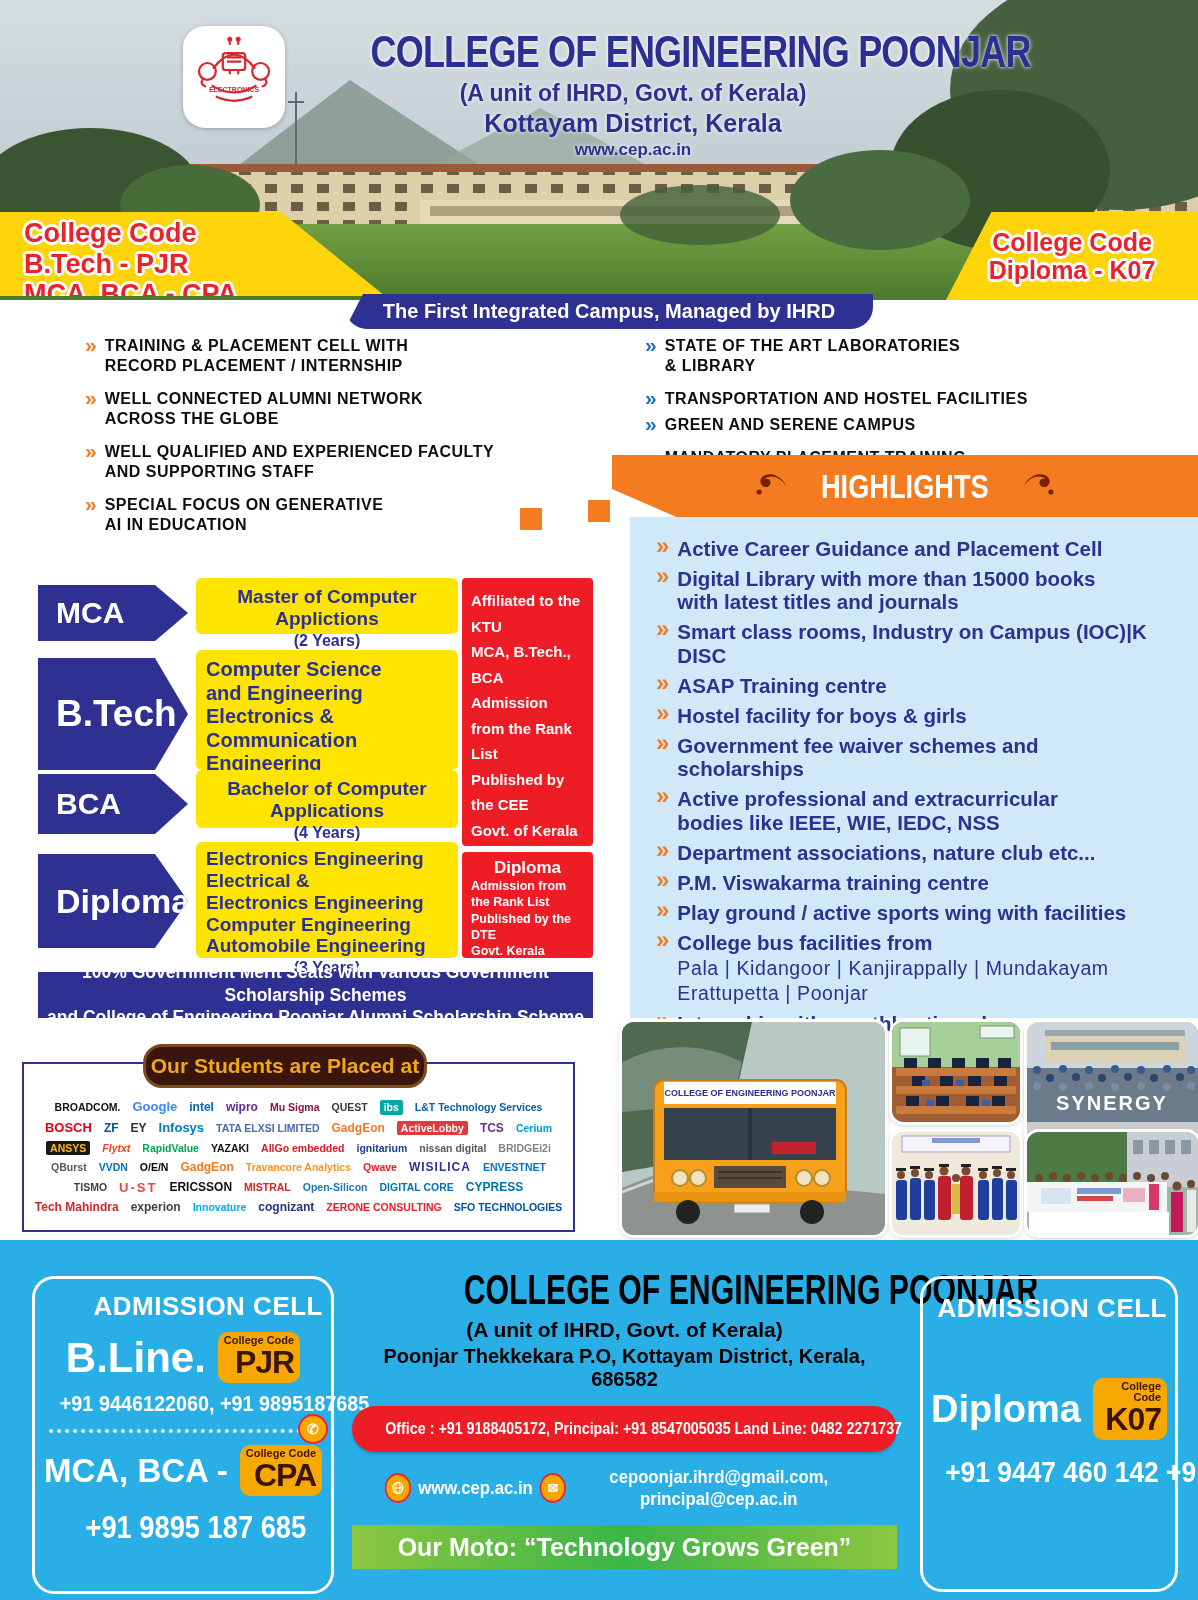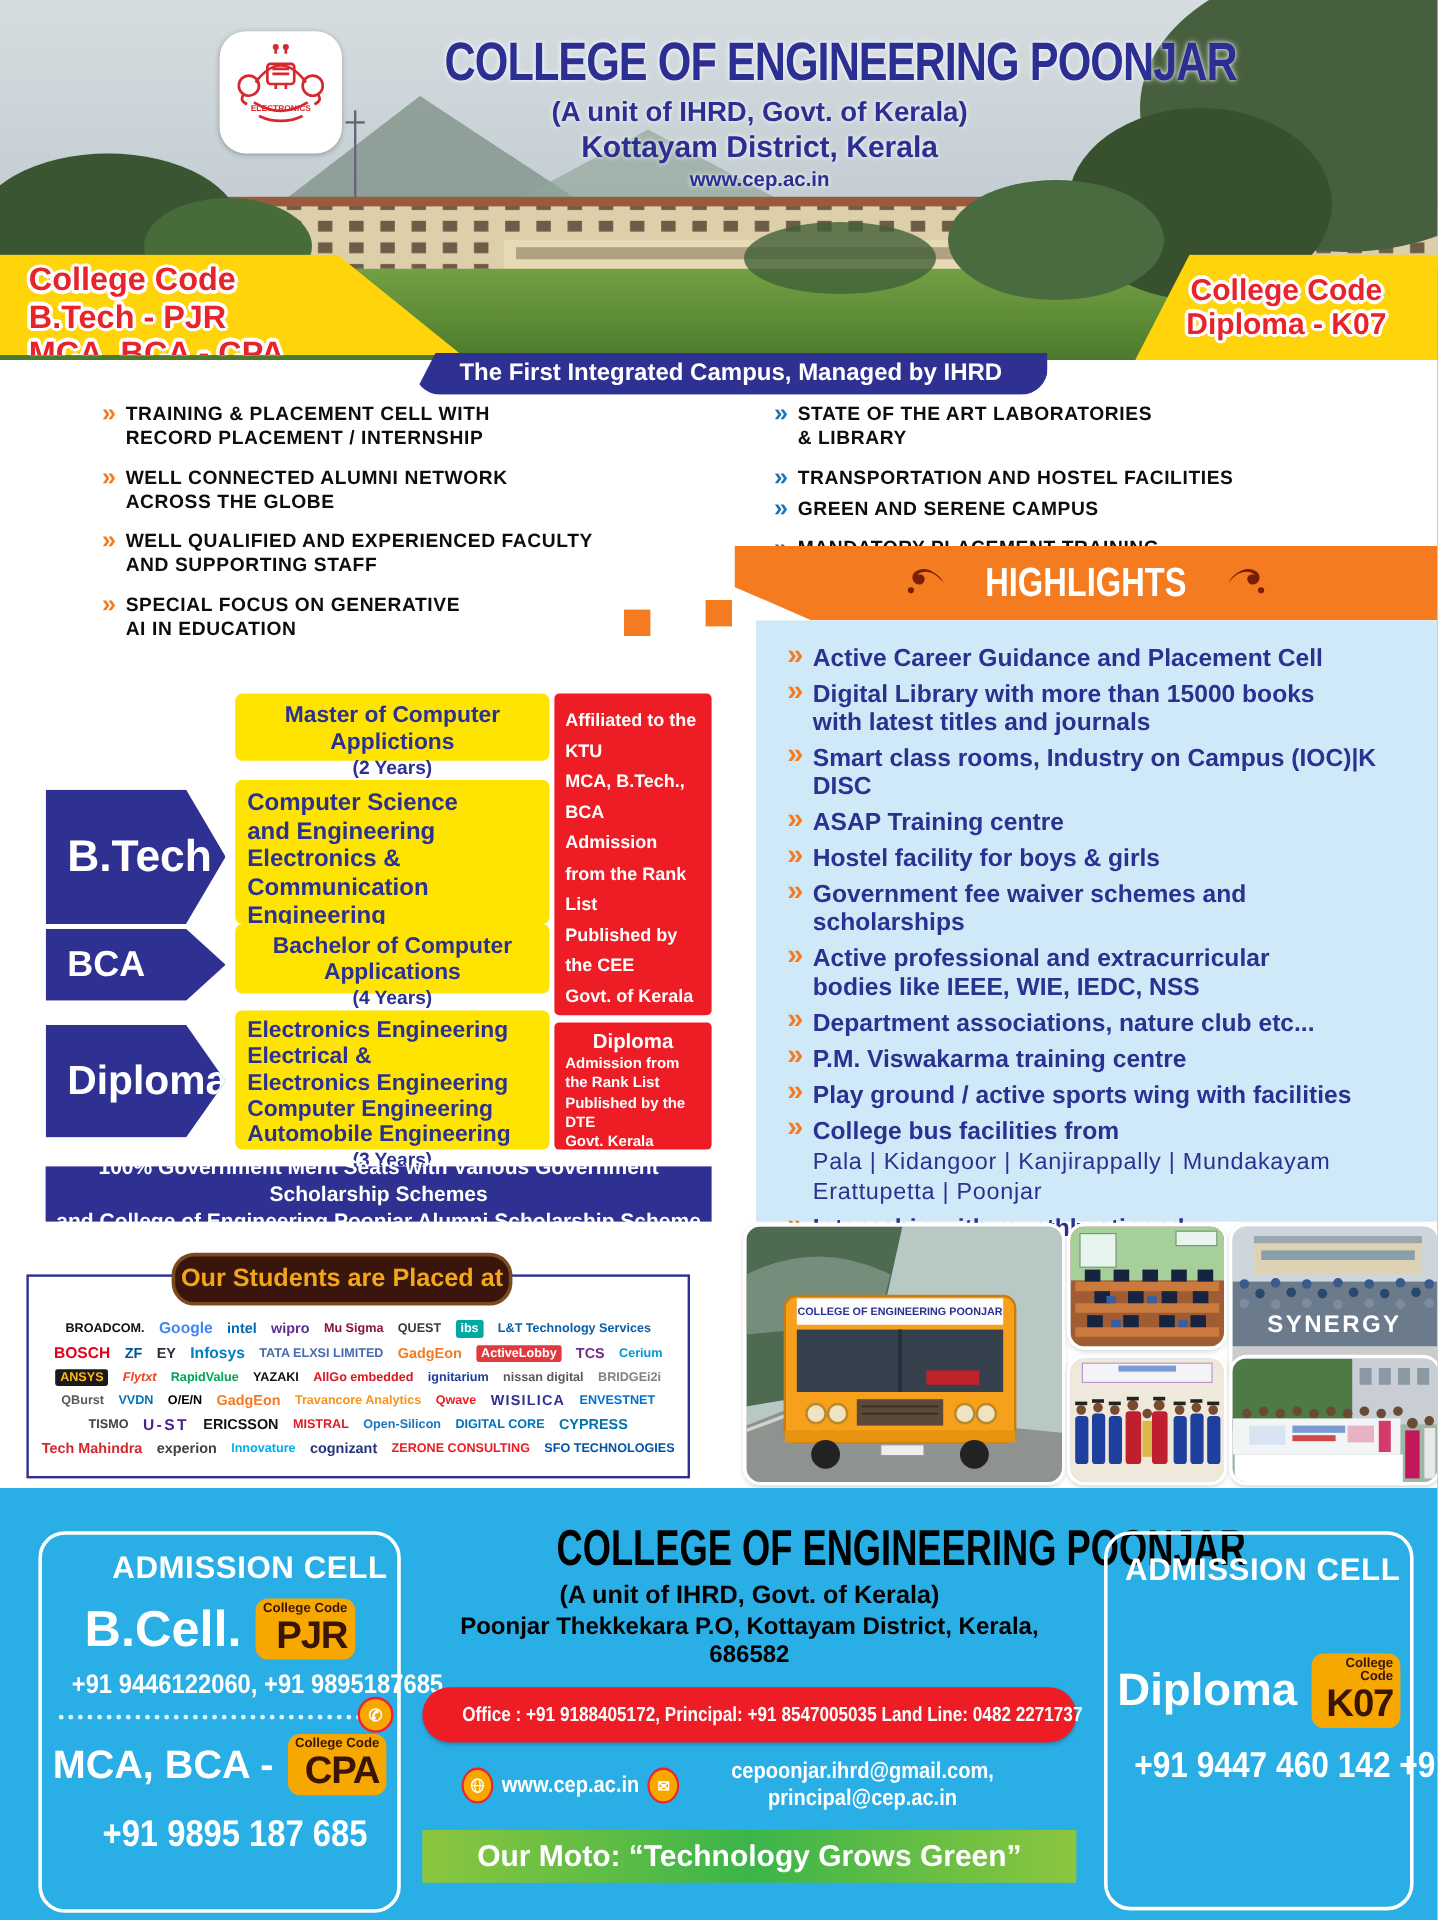--- a/index.html
+++ b/index.html
@@ -297,20 +297,21 @@
       <span><span class="pre">College bus facilities from</span>
       <div class="hl-sub pre">Pala | Kidangoor | Kanjirappally | Mundakayam
 Erattupetta | Poonjar</div></span>
       </div>
     <div class="hl-item">
         <span class="chev o">»</span>
         <span class="pre">Internship with monthly stipend</span>
       </div>
   </div>
 
+  <div class="abs parrow" style="top:585px;height:56px;width:150px;font-size:30px;">MCA</div>
   <div class="abs ybox" style="top:578px;height:56px;text-align:center;font-size:19px;">
     <div class="pre">Master of Computer Applictions</div>
     <div class="yrs">(2 Years)</div>
   </div>
 
   <div class="abs ybox" style="top:650px;height:120px;font-size:20px;line-height:1.18;">
     <div class="pre">Computer Science
 and Engineering
 Electronics &amp;
 Communication Engineering</div>
@@ -389,21 +390,21 @@
     <span class="chip" style="color:#808285;">BRIDGEi2i</span>
     <span class="chip" style="color:#58595b;">QBurst</span>
     <span class="chip" style="color:#0072bc;">VVDN</span>
     <span class="chip" style="color:#000;">O/E/N</span>
     <span class="chip" style="color:#f47920;font-size:12px;">GadgEon</span>
     <span class="chip" style="color:#f7941d;">Travancore Analytics</span>
     <span class="chip" style="color:#ed1c24;">Qwave</span>
     <span class="chip" style="color:#2e3192;font-size:12px;letter-spacing:1px;">WISILICA</span>
     <span class="chip" style="color:#0072ce;">ENVESTNET</span>
     <span class="chip" style="color:#414042;">TISMO</span>
-    <span class="chip" style="color:#4c1d95;font-size:13px;letter-spacing:2px;">U-ST</span>
+    <span class="chip" style="color:#ef4444;font-size:13px;letter-spacing:2px;">U-ST</span>
     <span class="chip" style="color:#111;font-size:12px;">ERICSSON</span>
     <span class="chip" style="color:#e31b23;">MISTRAL</span>
     <span class="chip" style="color:#1c75bc;">Open-Silicon</span>
     <span class="chip" style="color:#0072bc;">DIGITAL CORE</span>
     <span class="chip" style="color:#0073ab;font-size:12px;">CYPRESS</span>
     <span class="chip" style="color:#d1282e;font-size:12px;">Tech Mahindra</span>
     <span class="chip" style="color:#414042;font-size:12px;">experion</span>
     <span class="chip" style="color:#00aeef;">Innovature</span>
     <span class="chip" style="color:#26327c;font-size:12px;">cognizant</span>
     <span class="chip" style="color:#ed1c24;">ZERONE CONSULTING</span>
@@ -594,21 +595,21 @@
       <rect x="160" y="58" width="9" height="42" fill="#e8e8e8"></rect>
         <circle cx="164" cy="52" r="4" fill="#6a4a32"></circle>
     </svg>
   </div>
 
   <div class="abs footer">
 
     <div class="panel panel-l">
       <div class="adm-title">ADMISSION CELL</div>
       <div class="course-row">
-        <span class="course" style="font-size:42px;">B.Cell.</span>
+        <span class="course" style="font-size:42px;">B.Line.</span>
         <span class="badge">
           <div class="bt">College Code</div>
           <div class="bc">PJR</div>
         </span>
       </div>
       <span class="num" style="font-size:22.5px;margin-top:8px;">+91 9446122060, +91 9895187685</span>
       <div class="dots"></div>
       <div class="course-row" style="margin-top:2px;">
         <span class="course" style="font-size:33px;">MCA, BCA -</span>
         <span class="badge">

